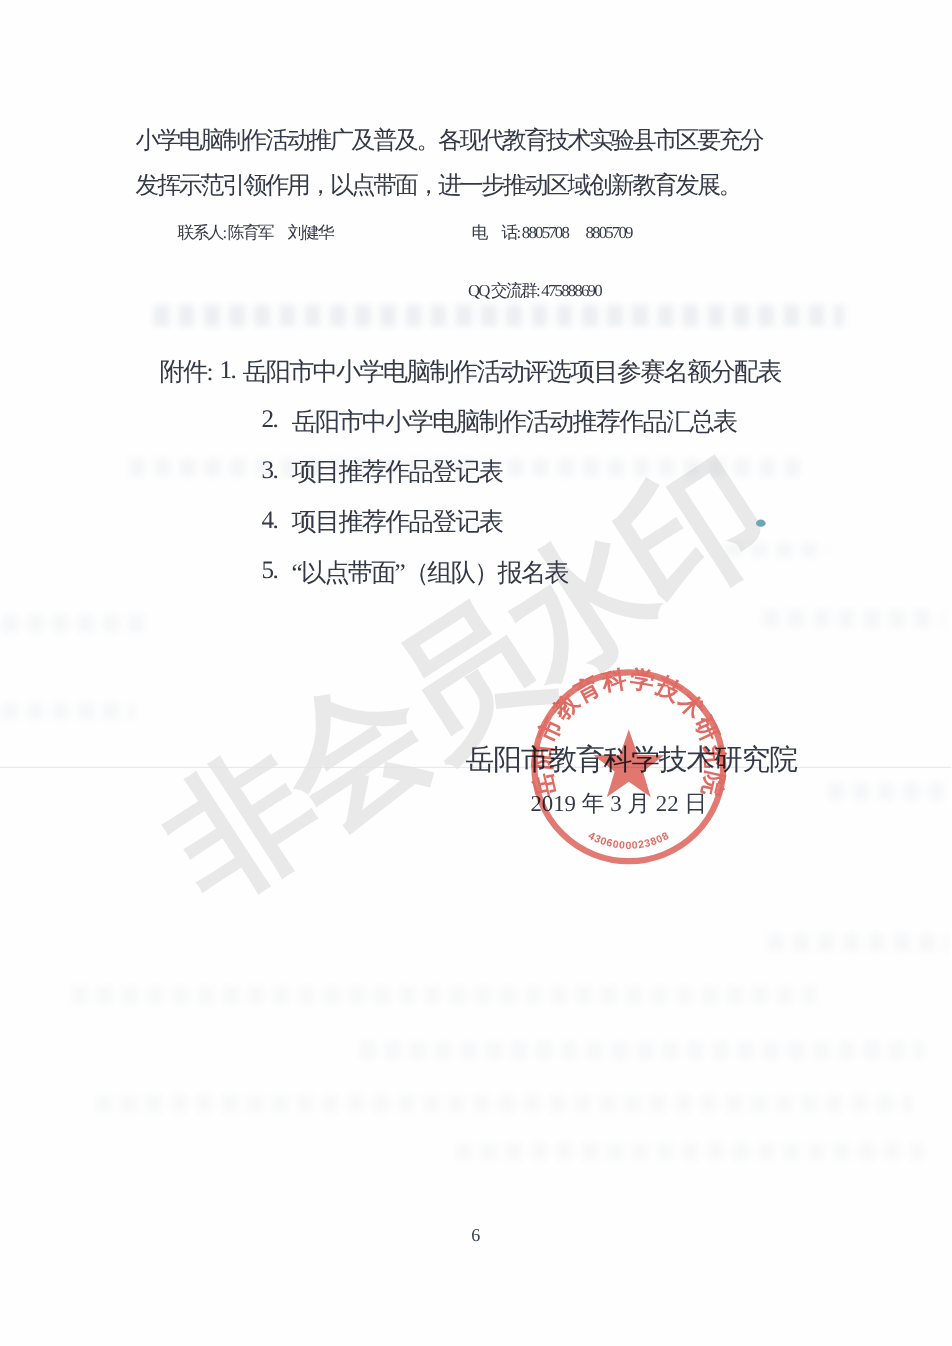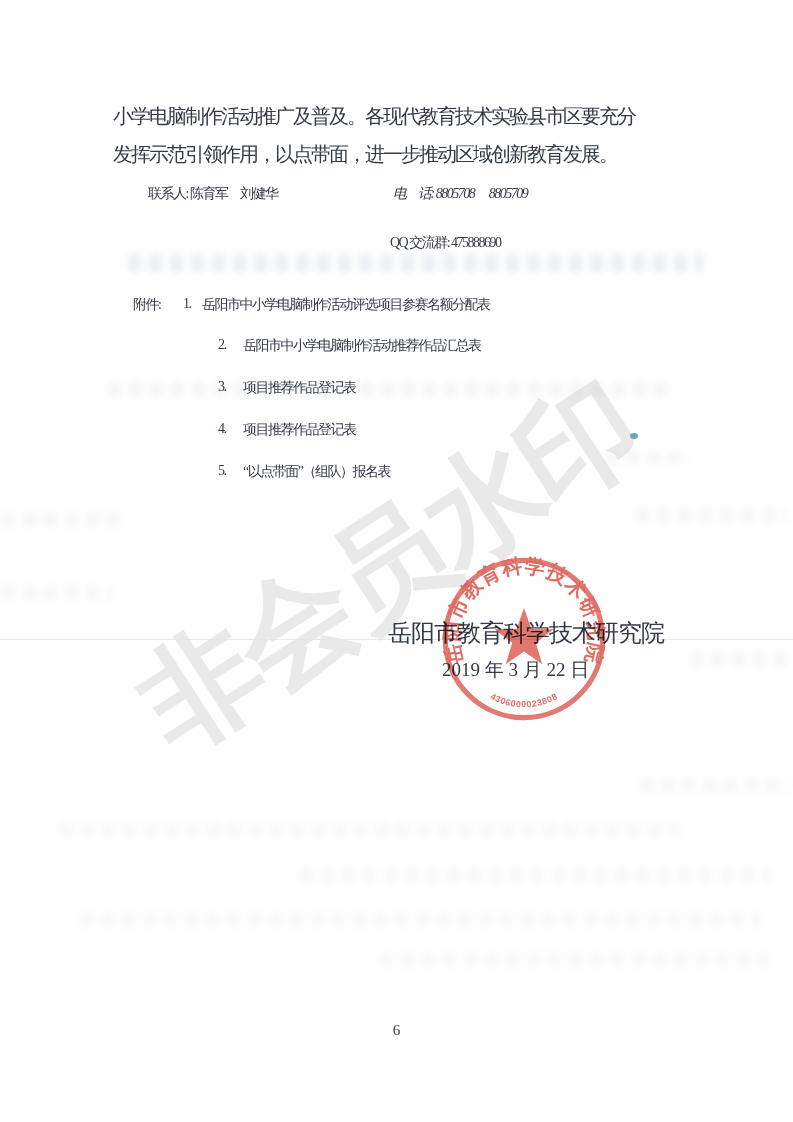--- a/index.html
+++ b/index.html
@@ -49,24 +49,24 @@
     position:absolute;left:630px;top:433px;width:8px;height:6px;
     background:#6fa6b5;border-radius:50%;filter:blur(.6px);z-index:2;
   }
   
   .txt{position:absolute;white-space:nowrap;z-index:2;margin:0;}
   .para{font-size:20px;letter-spacing:-2px;}
   .p1{left:113px;top:103px;}
   .p2{left:113px;top:141px;}
   .contact{font-size:14px;letter-spacing:-1.5px;}
   .c1a{left:148px;top:185px;}
-  .c1b{left:393px;top:185px;font-style:italic;}
+  .c1b{left:393px;top:185px;}
   .c2a{left:148px;top:220px;}
   .c2b{left:390px;top:234px;}
-  .attach{font-size:14px;letter-spacing:-1.5px;}
+  .attach{font-size:21px;letter-spacing:-1.5px;}
   .a-label{left:133px;top:296px;}
   .a-num1{left:183px;top:296px;}
   .a-txt1{left:202px;top:296px;}
   .a-num2{left:218px;top:337px;}
   .a-txt2{left:243px;top:337px;}
   .a-num3{left:218px;top:379px;}
   .a-txt3{left:243px;top:379px;font-family:Liberation Serif, serif;}
   .a-num4{left:218px;top:421px;}
   .a-txt4{left:243px;top:421px;}
   .a-num5{left:218px;top:463px;}

